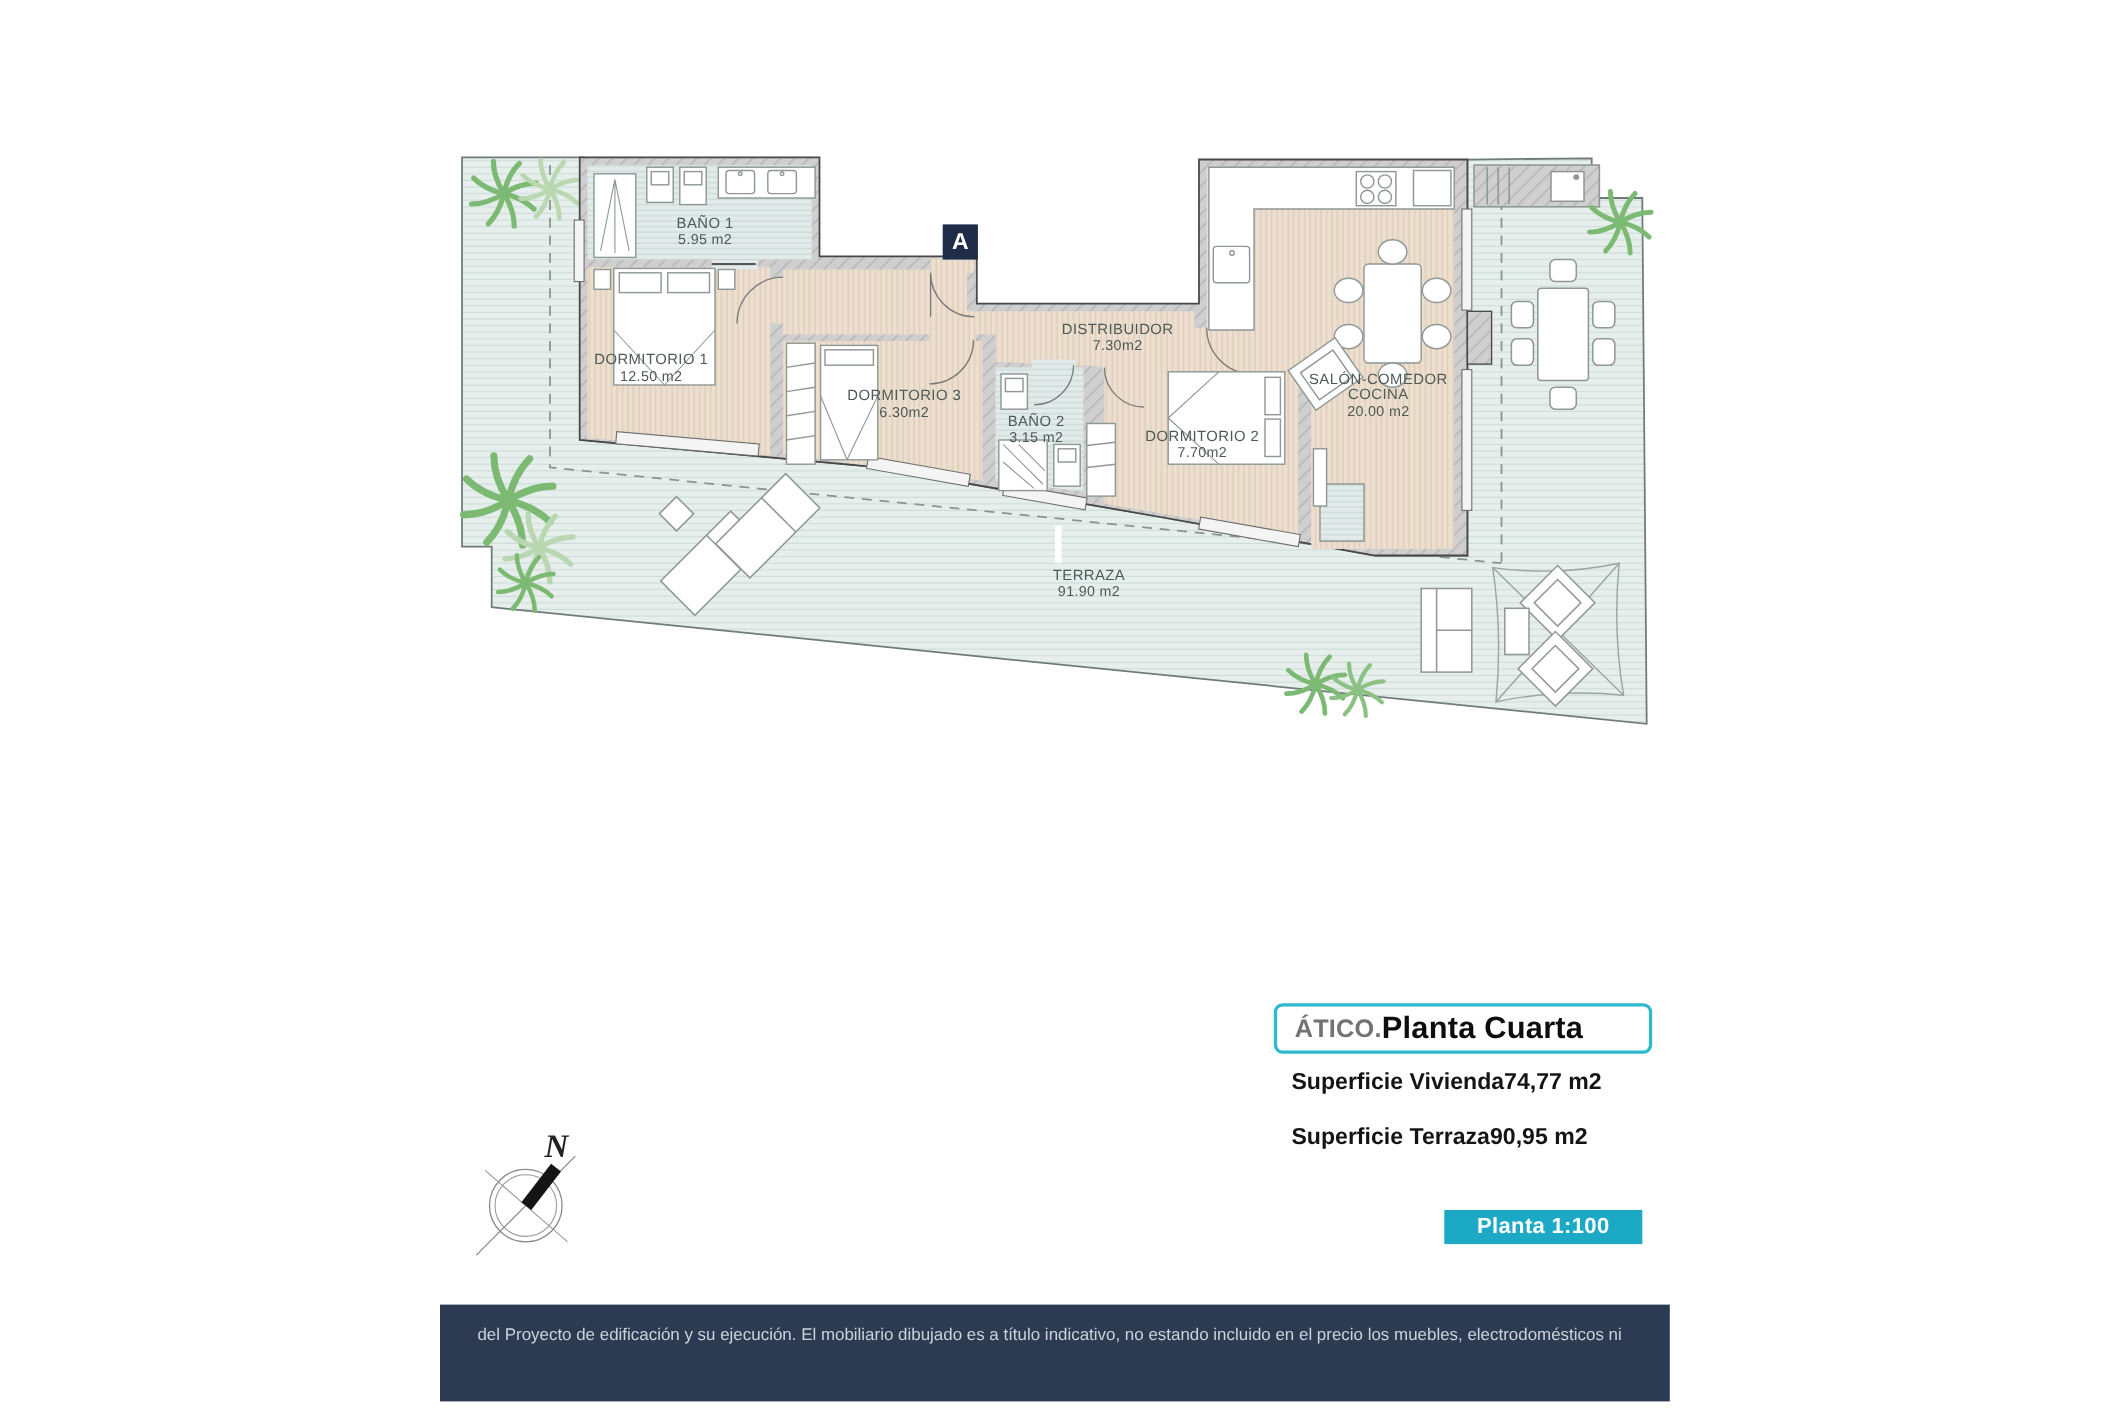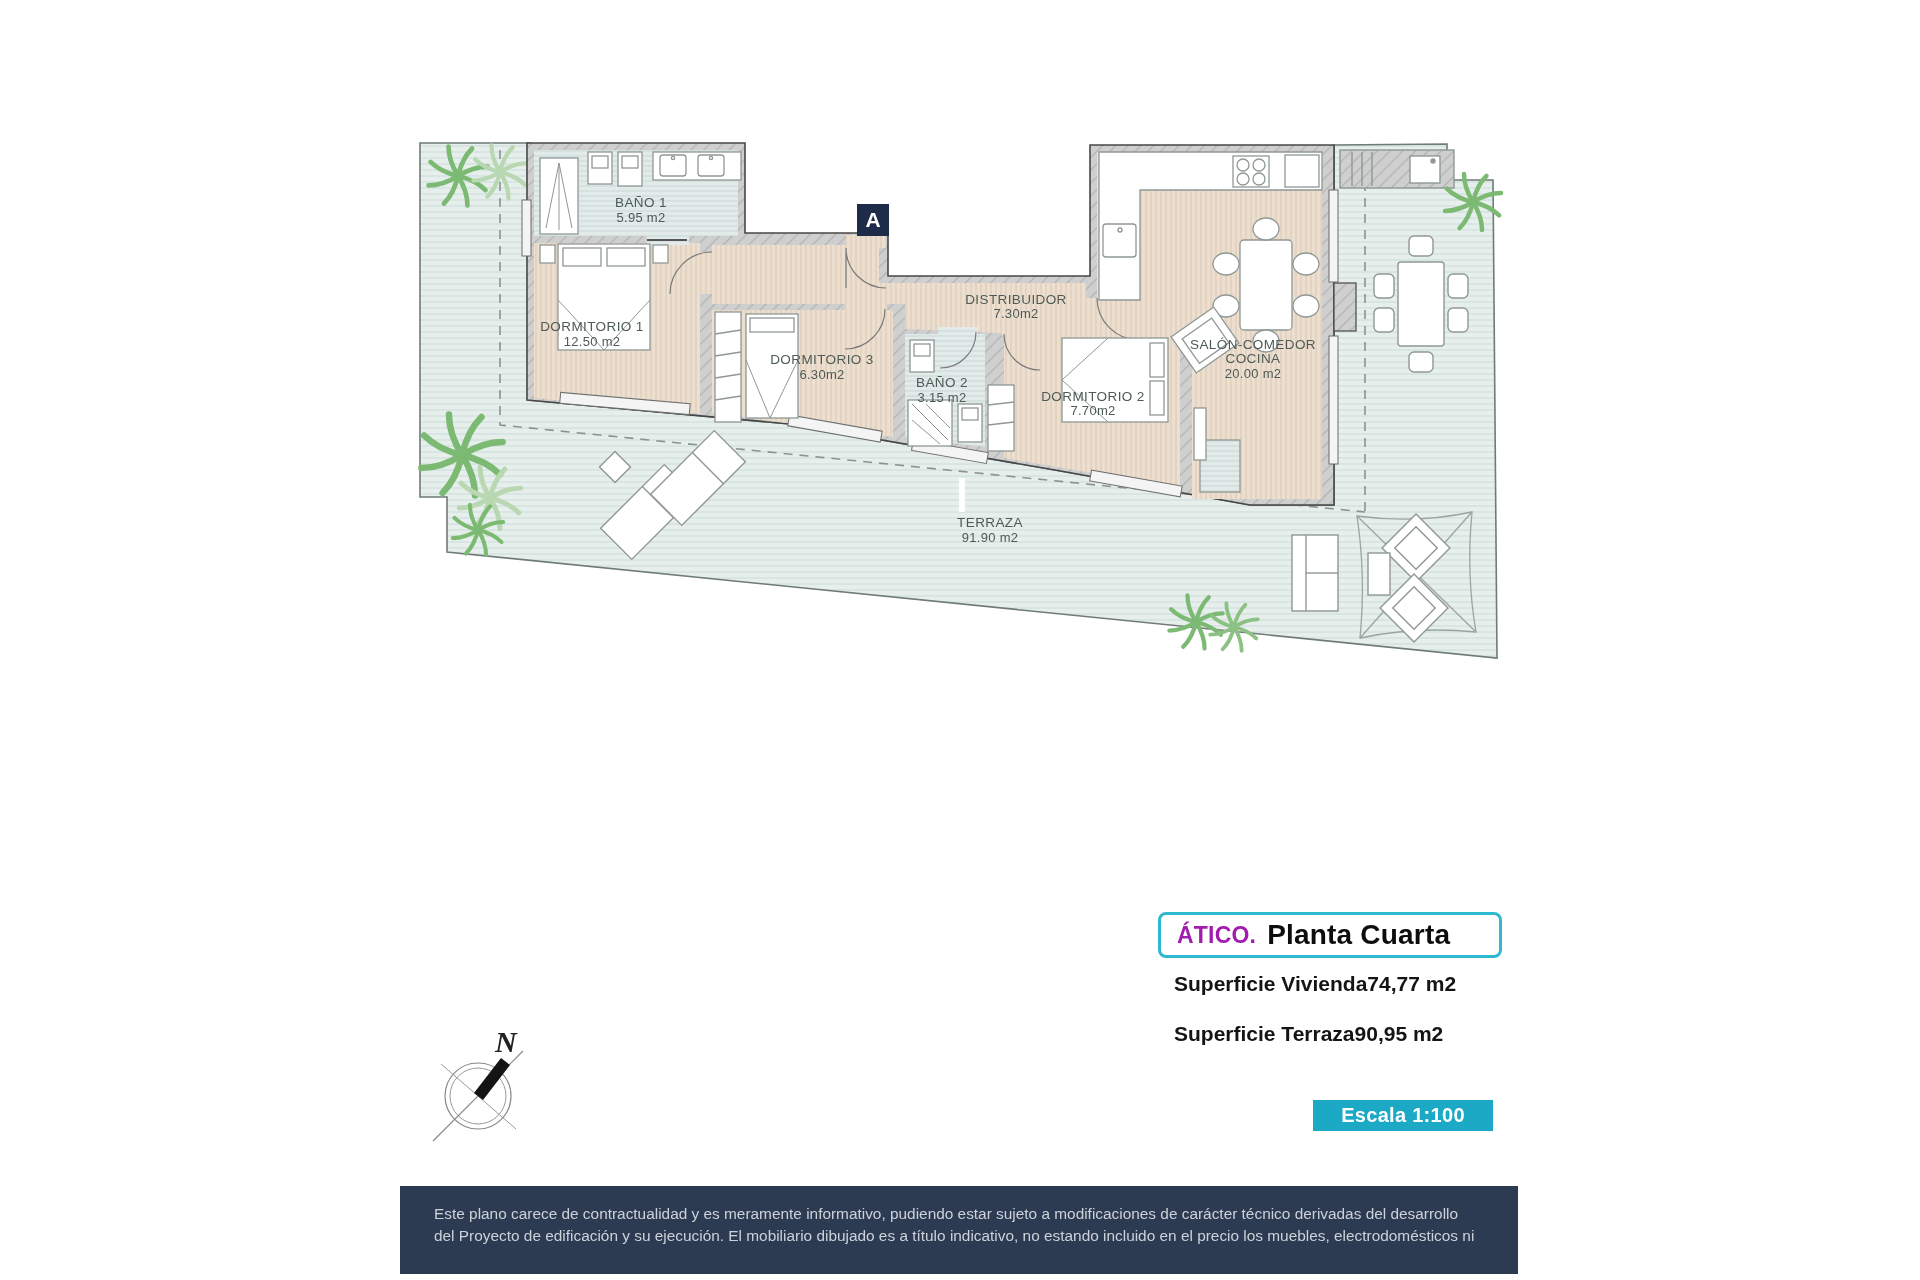--- a/index.html
+++ b/index.html
@@ -9,21 +9,21 @@
   .room-label{font-family:"Liberation Sans",sans-serif;font-size:13.5px;fill:#4d5a56;
               letter-spacing:.4px;text-anchor:middle;}
   .room-area{font-family:"Liberation Sans",sans-serif;font-size:13px;fill:#4d5a56;
              letter-spacing:.3px;text-anchor:middle;}
   #a-badge{position:absolute;left:857px;top:204px;width:32px;height:32px;background:#1e2c49;
            color:#fff;font-weight:bold;font-size:21px;display:flex;align-items:center;
            justify-content:center;}
   #info-box{position:absolute;left:1158px;top:912px;width:322px;height:40px;background:#fff;
             border:3px solid #2eb9cf;border-radius:8px;display:flex;align-items:center;
             padding-left:16px;}
-  #info-box .t1{font-weight:bold;font-size:23px;color:#a21caf;margin-right:11px;letter-spacing:.2px;}
+  #info-box .t1{font-weight:bold;font-size:23px;color:#737373;letter-spacing:.2px;}
   #info-box .t2{font-weight:bold;font-size:28px;color:#0d0d0d;letter-spacing:.2px;}
   .sup-row{position:absolute;left:1174px;width:300px;display:flex;justify-content:flex-start;
            font-size:21px;font-weight:bold;color:#141414;}
   #escala{position:absolute;left:1313px;top:1100px;width:180px;height:31px;background:#1ba9c6;
           color:#ffffff;font-size:20px;font-weight:bold;display:flex;align-items:center;
           justify-content:center;letter-spacing:.3px;}
   #disclaimer{position:absolute;left:400px;top:1186px;width:1118px;height:88px;background:#2c3a52;
               box-sizing:border-box;padding:17px 28px 0 34px;}
   #disclaimer .dline{color:#ccd2da;font-size:15.4px;line-height:22px;white-space:nowrap;}
 </style>
@@ -318,20 +318,19 @@
   <span class="t2">Planta Cuarta</span>
 </div>
 <div class="sup-row" style="top:972px;">
   <span>Superficie Vivienda</span>
   <span>74,77 m2</span>
 </div>
 <div class="sup-row" style="top:1022px;">
   <span>Superficie Terraza</span>
   <span>90,95 m2</span>
 </div>
-<div id="escala">Escala 1:100</div>
+<div id="escala">Planta 1:100</div>
 
 <div id="disclaimer">
-  <div class="dline">Este plano carece de contractualidad y es meramente informativo, pudiendo estar sujeto a modificaciones de carácter técnico derivadas del desarrollo</div>
   <div class="dline">del Proyecto de edificación y su ejecución. El mobiliario dibujado es a título indicativo, no estando incluido en el precio los muebles, electrodomésticos ni</div>
 </div>
 
 </div>
 
 </body></html>

